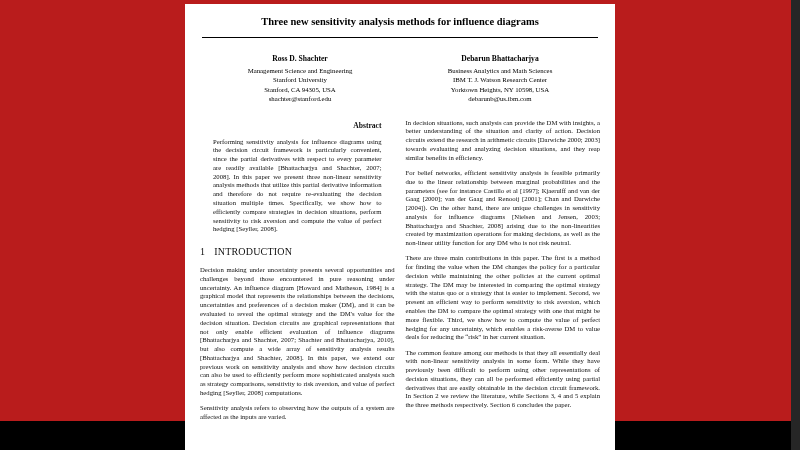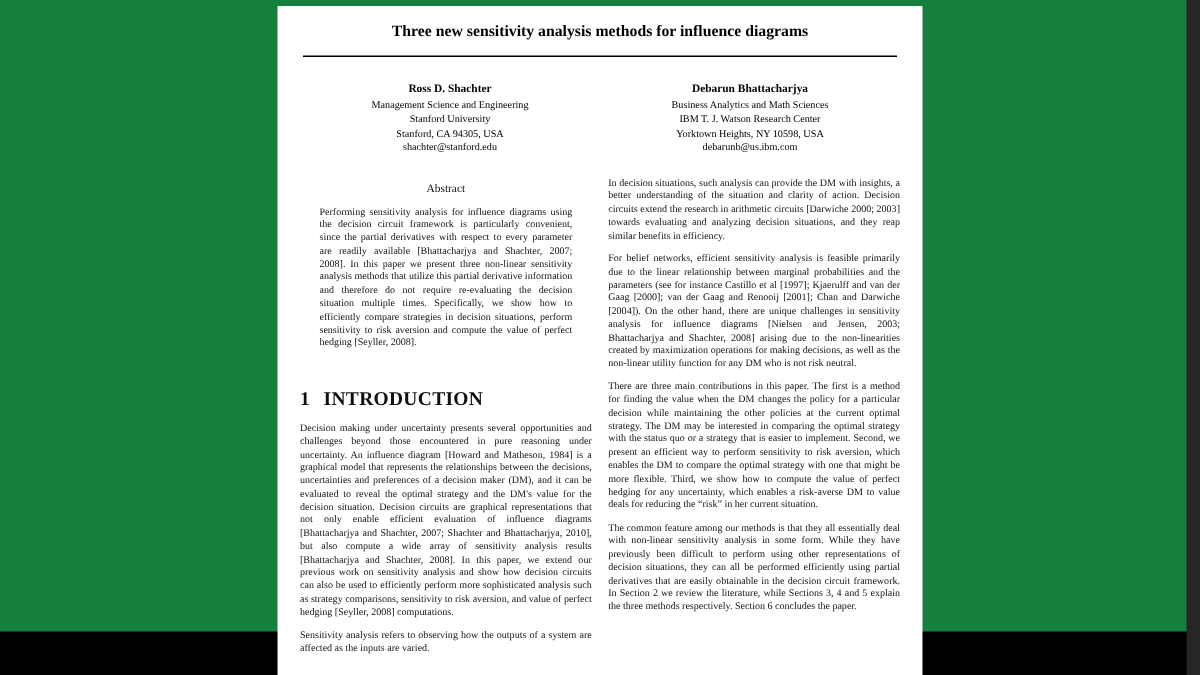--- a/index.html
+++ b/index.html
@@ -3,21 +3,21 @@
 <meta charset="utf-8">
 <style>
   * { box-sizing: border-box; }
   html, body {
     margin: 0; padding: 0;
     width: 800px; height: 450px;
     background: #000;
     overflow: hidden;
     font-family: "Liberation Serif", serif;
   }
-  .stage { position: relative; width: 800px; height: 421px; background: #15803d; }
+  .stage { position: relative; width: 800px; height: 421px; background: #b91c1c; }
   .screen-edge {
     position: absolute; right: 0; top: 0; width: 9px; height: 450px;
     background: #262626;
   }
   .page {
     position: absolute; left: 185px; top: 4px;
     width: 430px; height: 446px;
     background: #ffffff;
     padding: 8px 15px 0 15px;
     color: #000;
@@ -52,29 +52,29 @@
     flex: 1;
     min-width: 0;
     font-size: 6.7px;
     line-height: 1.31;
     text-align: justify;
     color: #111;
   }
   .col p { margin: 0 0 6.5px 0; }
   .abstract { padding: 0 13px; margin-top: 2px; }
   .abstract-heading {
-    text-align: center;
-    font-weight: normal;
+    text-align: right;
+    font-weight: bold;
     font-size: 7.6px;
     margin: 0 0 7px 0;
   }
   .section-heading {
-    font-size: 13px;
-    font-weight: bold;
-    margin: 23px 0 8px 0;
+    font-size: 10px;
+    font-weight: normal;
+    margin: 11px 0 8px 0;
     text-align: left;
     letter-spacing: 0.2px;
   }
   .section-number { margin-right: 9px; }
 </style>
 </head>
 <body>
 
 <div class="stage">
   <div class="screen-edge"></div>

